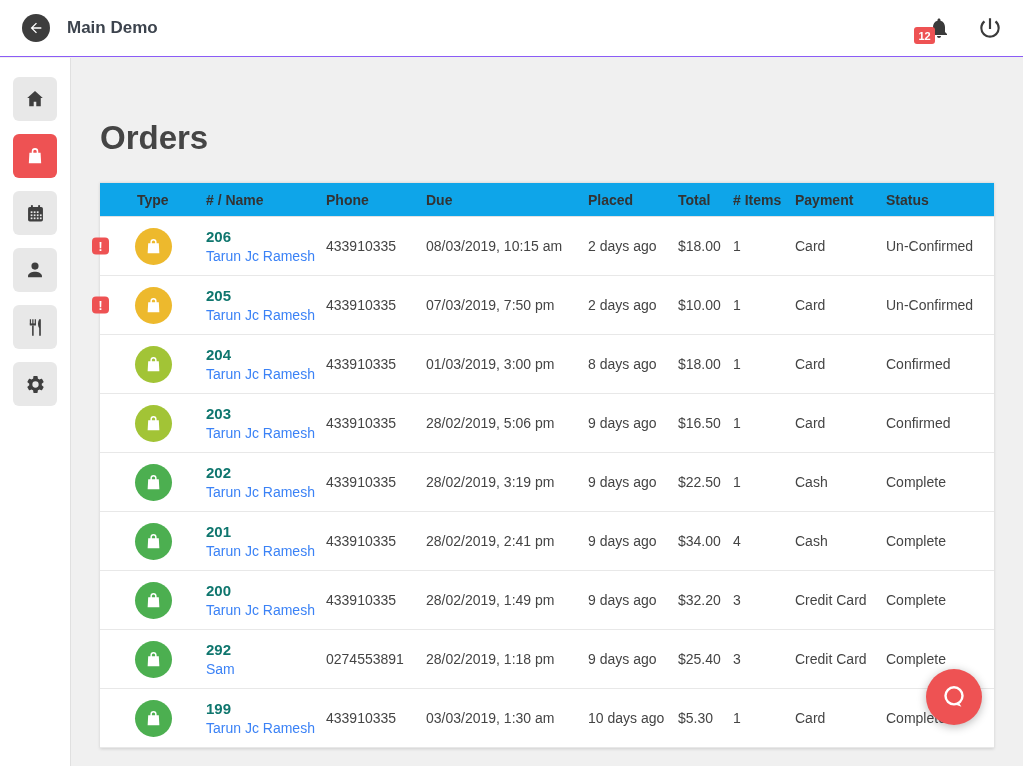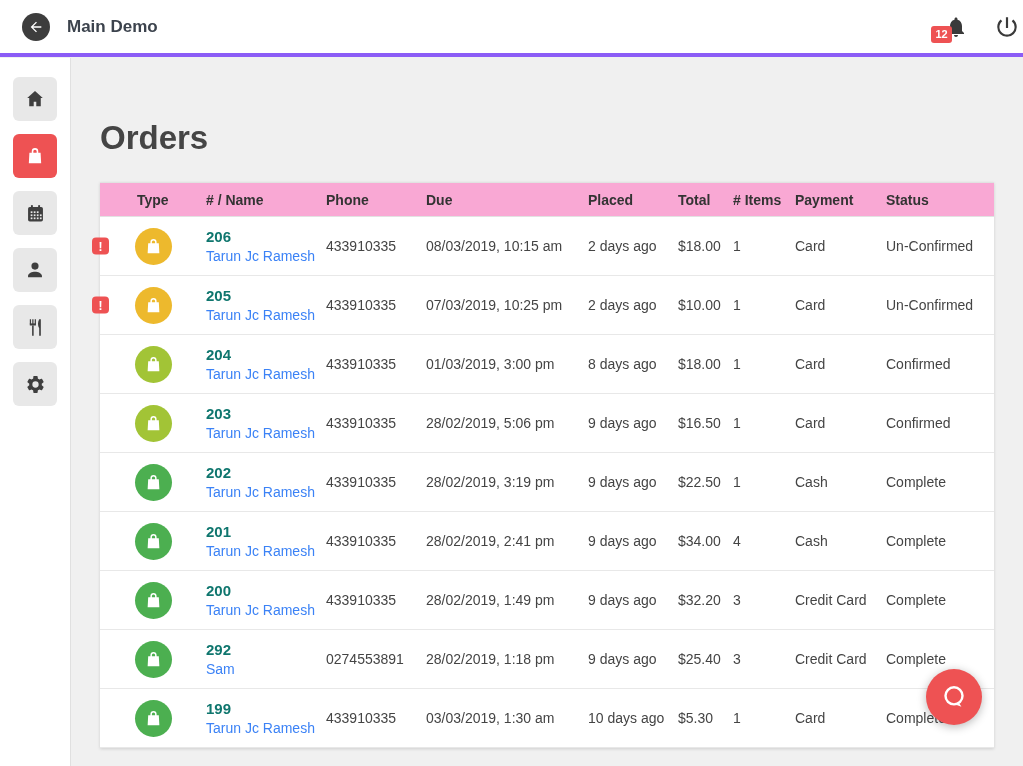--- a/index.html
+++ b/index.html
@@ -7,30 +7,30 @@
   body {
     width:1023px; height:766px; overflow:hidden; position:relative;
     background:#f0f0f0;
     font-family:"Liberation Sans", sans-serif;
     color:#444;
   }
 
   
   .topbar {
     position:absolute; top:0; left:0; right:0; height:57px;
-    background:#fff; border-bottom:4px solid #8b5cf6;
+    background:#fff; border-bottom:1px solid #8b5cf6;
     display:flex; align-items:center; z-index:20;
   }
   .back-btn {
     margin-left:22px; width:28px; height:28px; border-radius:50%;
     background:#3d3d3d; display:flex; align-items:center; justify-content:center;
     cursor:pointer; flex:0 0 auto;
   }
   .topbar-title { margin-left:17px; font-size:17px; font-weight:700; color:#3c434d; }
-  .topbar-right { margin-left:auto; display:flex; align-items:center; gap:26px; padding-right:3px; }
+  .topbar-right { margin-left:auto; display:flex; align-items:center; gap:26px; padding-right:20px; }
   .bell-wrap { position:relative; width:24px; height:24px; cursor:pointer; }
   .notif-badge {
     position:absolute; left:-13px; bottom:-4px; min-width:21px; height:17px;
     background:#ee5253; border-radius:3px; color:#fff; font-size:11px; font-weight:700;
     display:flex; align-items:center; justify-content:center; padding:0 3px; z-index:2;
   }
   .power-btn { width:26px; height:26px; cursor:pointer; }
 
   
   .sidebar {
@@ -59,21 +59,21 @@
   .tool-icon { width:20px; height:20px; cursor:pointer; }
   .tool-icon + .tool-icon { margin-left:27px; }
   .tool-icon svg { fill:#2f2f2f; }
 
   .grid {
     display:grid;
     grid-template-columns:86px 120px 100px 162px 90px 55px 62px 91px 1fr;
     align-items:center; padding:0 20px;
   }
   .thead {
-    height:35px; background:#f9a8d4;
+    height:35px; background:#0ea5e9;
     border-top:1px solid #e2e2e2; border-bottom:1px solid #e2e2e2;
     font-size:14px; font-weight:700; color:#333;
   }
   .thead .h-type { padding-left:17px; }
 
   .trow { height:59px; border-bottom:1px solid #e8e8e8; position:relative; background:#fff; font-size:14px; color:#444; cursor:pointer; }
   .alert-badge {
     position:absolute; left:-8px; top:50%; transform:translateY(-50%);
     width:17px; height:17px; background:#ee5253; border-radius:4px;
     color:#fff; font-size:12px; font-weight:700;
@@ -235,21 +235,21 @@
         <svg width="19" height="19" viewBox="0 0 24 24">
                 <path fill="#fff" fill-rule="evenodd" d="M8.1 8V6.4a3.9 3.9 0 0 1 7.8 0V8h2.8l.7 12.6H4.6L5.3 8h2.8zm1.9 0h4V6.4a2 2 0 0 0-4 0V8z"></path>
               </svg>
       </span>
     </div>
     <div>
       <div class="order-num">205</div>
       <div class="cust-name">Tarun Jc Ramesh</div>
     </div>
     <div>433910335</div>
-    <div>07/03/2019, 10:25 pm</div>
+    <div>07/03/2019, 7:50 pm</div>
     <div>2 days ago</div>
     <div>$10.00</div>
     <div>1</div>
     <div>Card</div>
     <div>Un-Confirmed</div>
   </div>
         <div class="trow grid">
 
     <div class="type-cell">
       <span class="bag-circle" style="background: rgb(162, 196, 54);">

